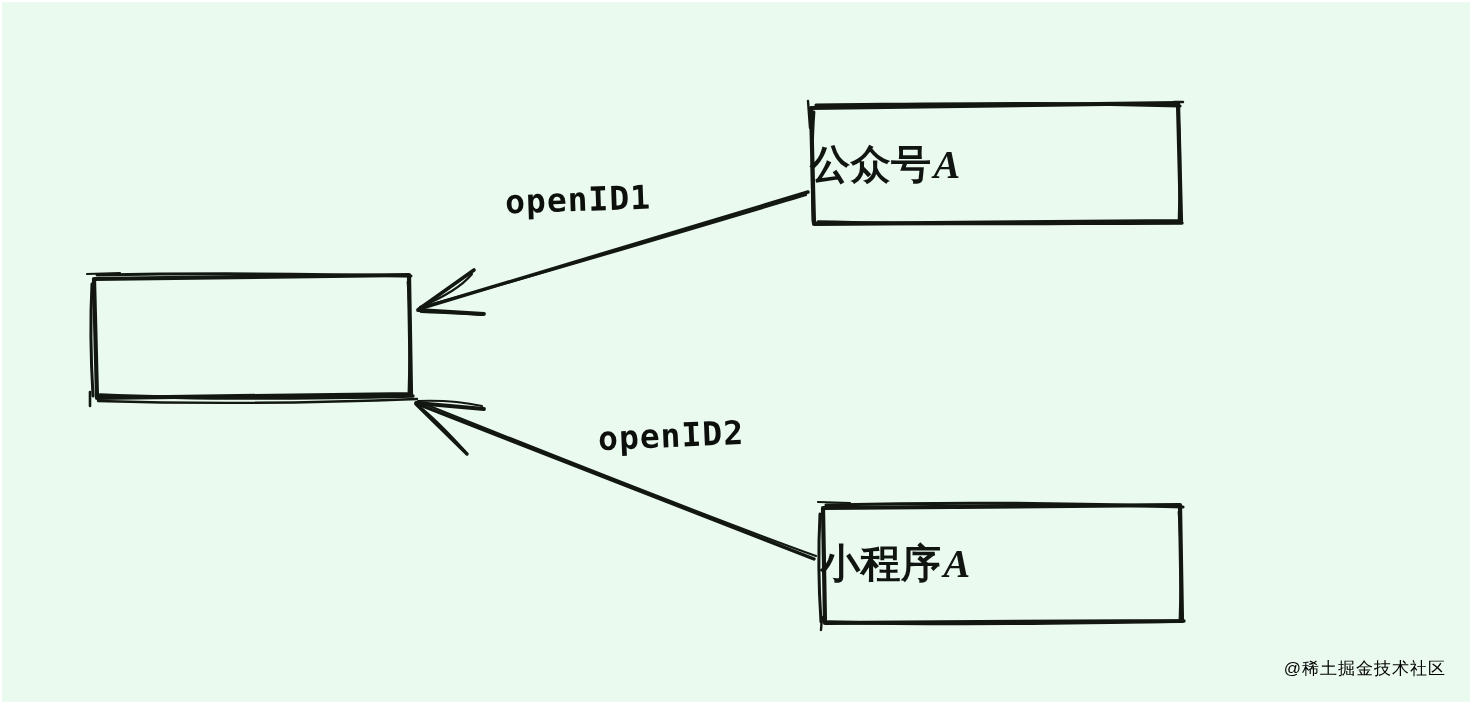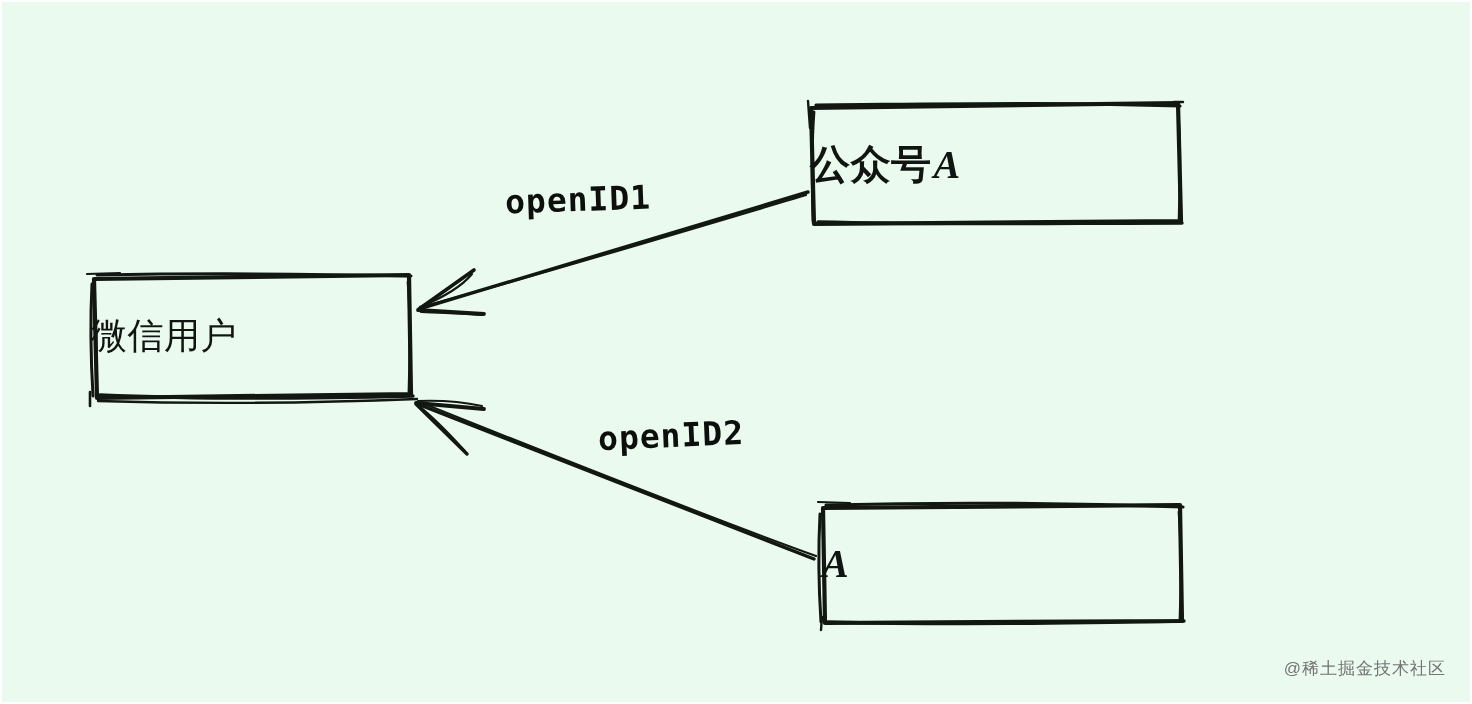--- a/index.html
+++ b/index.html
@@ -101,21 +101,21 @@
     left: 596px;
     top: 414px;
     transform: rotate(-2.5deg);
   }
 
   
   #watermark {
     position: absolute;
     right: 24px;
     bottom: 22px;
-    color: #737373;
+    color: #000000;
     font-family: "Liberation Sans", "DejaVu Sans", sans-serif;
     font-size: 17px;
     letter-spacing: 1px;
     white-space: nowrap;
     pointer-events: none;
   }
 </style>
 </head>
 <body>
 
@@ -180,26 +180,23 @@
       <path d="M416,399 C 442,398 466,401 480,404" stroke-width="2.1"></path>
       <path d="M417,404 C 436,419 452,437 463,449" stroke-width="2.1"></path>
     </g>
   </svg>
 
   <div class="node-label" id="label-official">
     <span class="cjk">公众号</span>
       <span class="latin">A</span>
   </div>
 
-  <div class="node-label" id="label-user">
-    <span class="cjk">微信用户</span>
-      <span class="latin"></span>
-  </div>
 
   <div class="node-label" id="label-mini">
+    <span class="cjk">小程序</span>
       <span class="latin">A</span>
   </div>
 
   <div class="edge-label" id="edge-label-1">openID1</div>
   <div class="edge-label" id="edge-label-2">openID2</div>
 
   <div id="watermark">@稀土掘金技术社区</div>
 </div>
 
 </body></html>

